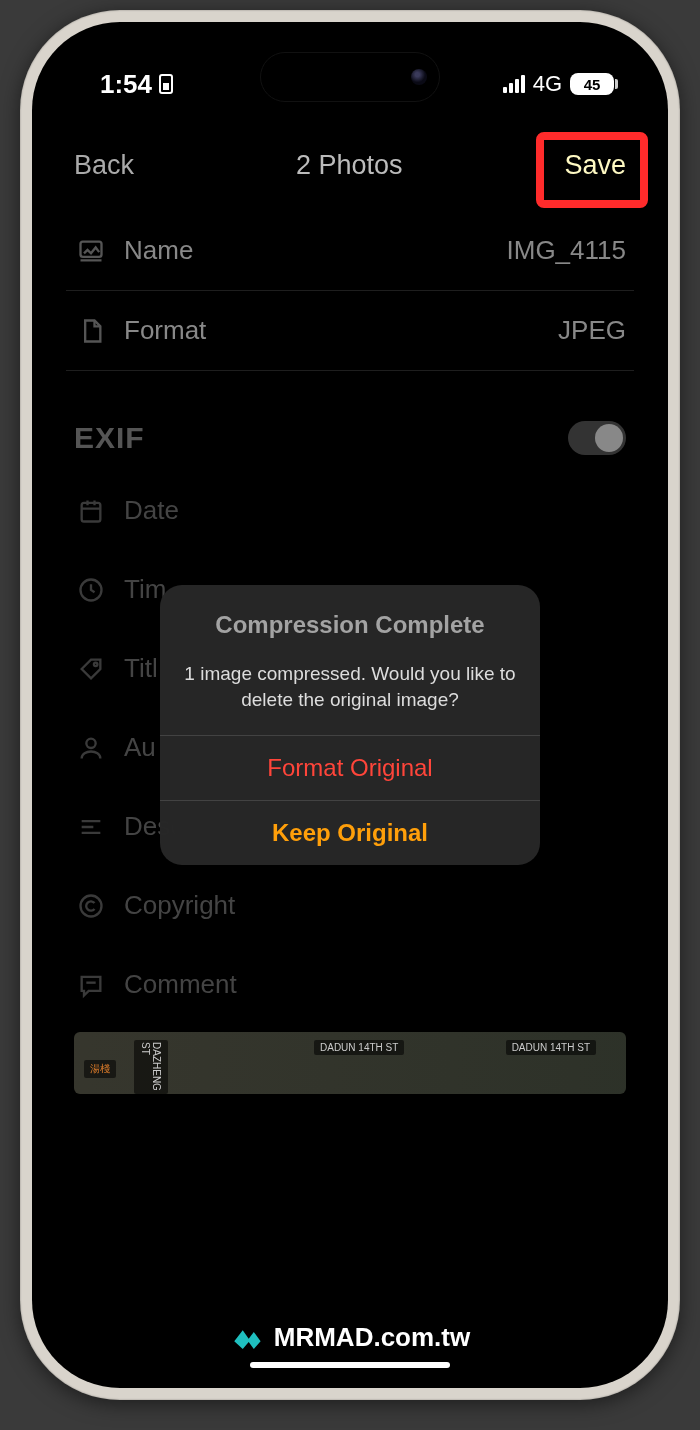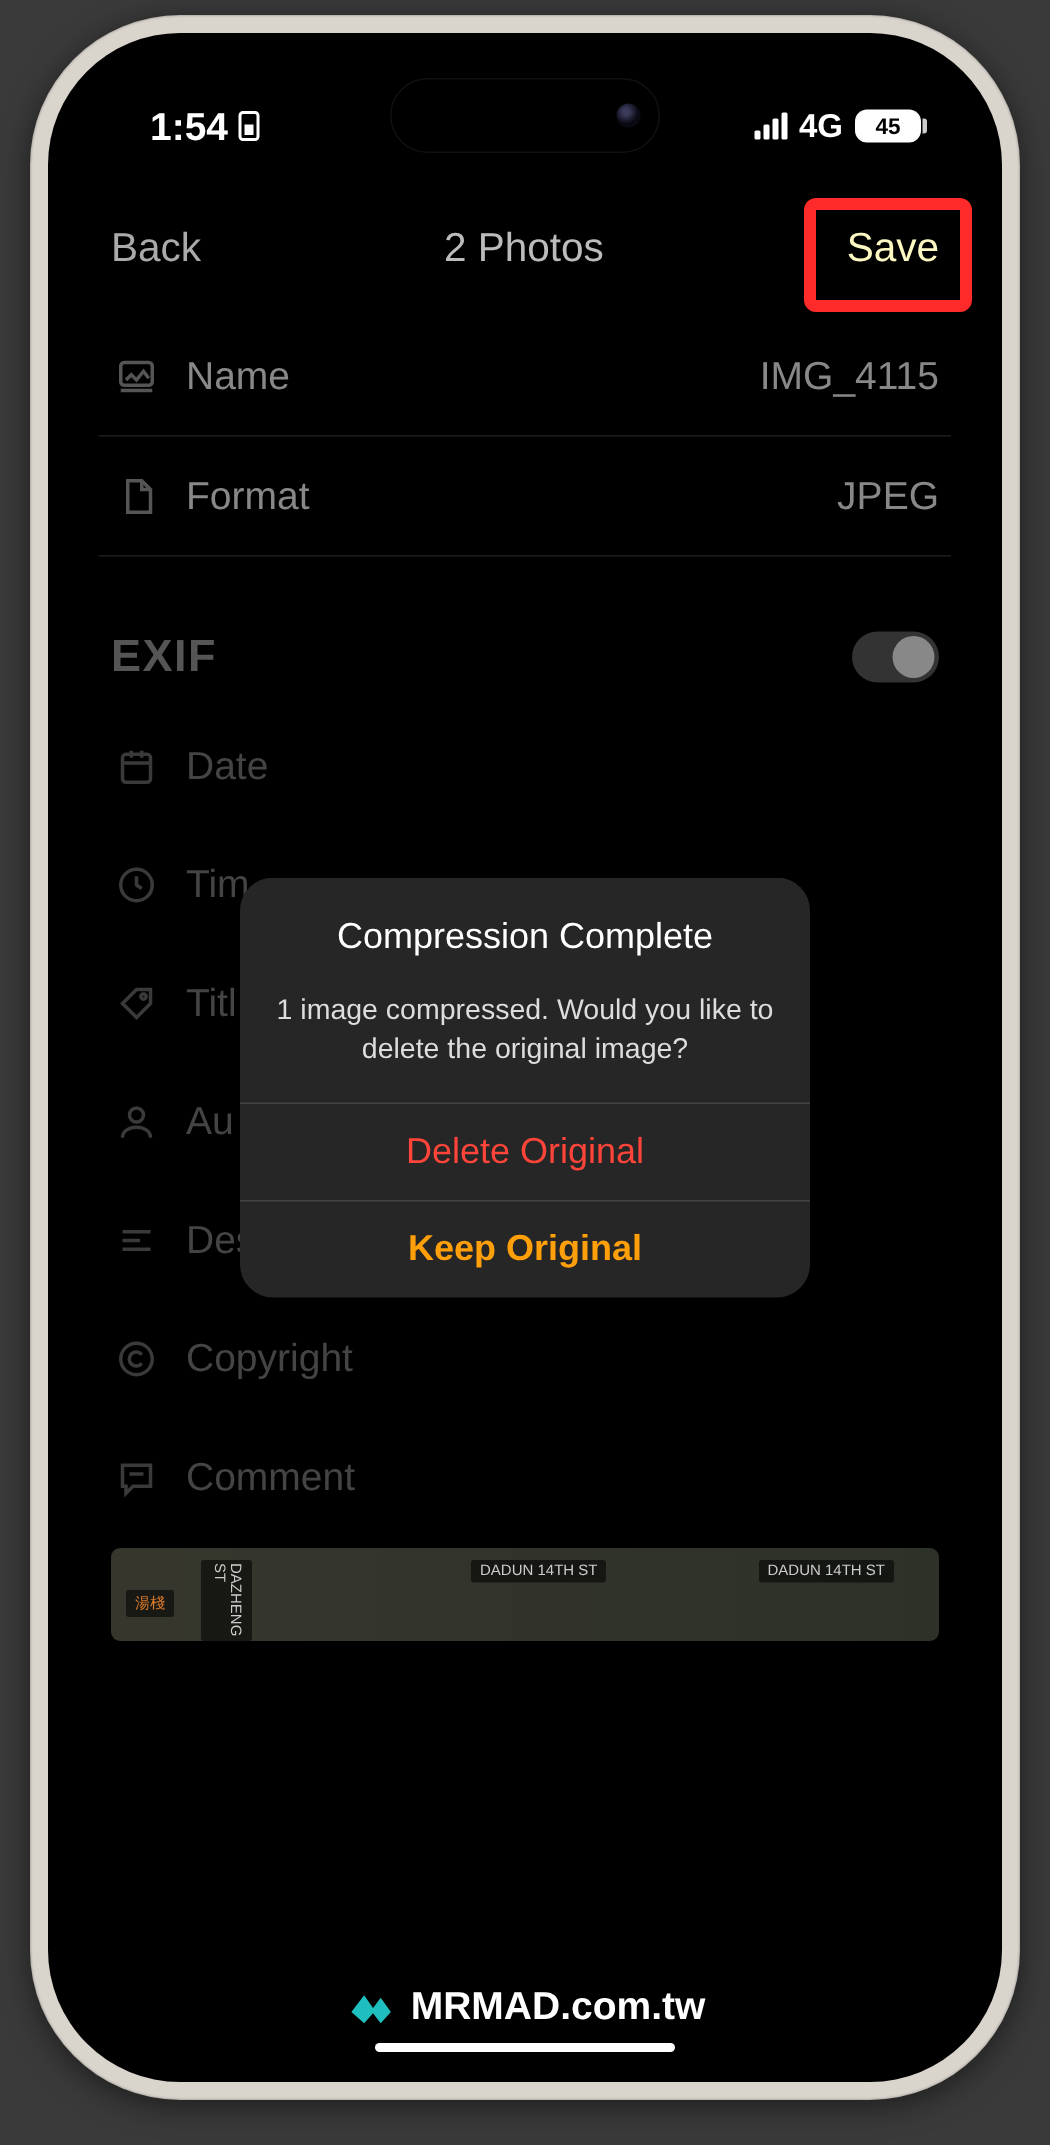--- a/index.html
+++ b/index.html
@@ -151,21 +151,21 @@
     .alert {
       width: 380px;
       background: rgba(40,40,40,.96);
       backdrop-filter: blur(20px);
       border-radius: 22px;
       overflow:hidden;
       text-align:center;
       margin-top: 40px;
     }
     .alert-body { padding: 26px 22px 22px; }
-    .alert-title { font-size: 24px; font-weight:400; color:#ffffff; margin-bottom:22px;}
+    .alert-title { font-size: 24px; font-weight:700; color:#a3a3a3; margin-bottom:22px;}
     .alert-msg { font-size: 19px; color:#ddd; line-height:1.35;}
     .alert-btn {
       border-top: 1px solid rgba(120,120,120,.35);
       padding: 18px 0; font-size: 24px;
     }
     .alert-btn.delete { color: #ff453a; }
     .alert-btn.keep { color: #ff9f0a; font-weight:600; }
   </style>
 </head>
 <body>
@@ -186,21 +186,21 @@
             <rect x="5" y="10" width="6" height="7" fill="#fff"></rect>
           </svg>
         </div>
         <div class="status-right">
           <div class="signal-bars">
             <span></span>
               <span></span>
               <span></span>
               <span></span>
           </div>
-          <span style="font-weight:700">4G</span>
+          <span style="font-weight:400">4G</span>
           <div class="battery">
             <span>45</span>
           </div>
         </div>
       </div>
 
       <div class="nav">
         <span>Back</span>
         <span class="nav-center">2 Photos</span>
         <span class="nav-save">
@@ -323,20 +323,20 @@
       </div>
 
       <div class="home-indicator"></div>
 
       <div class="overlay">
         <div class="alert">
           <div class="alert-body">
             <div class="alert-title">Compression Complete</div>
             <div class="alert-msg">1 image compressed. Would you like to delete the original image?</div>
           </div>
-          <div class="alert-btn delete">Delete Original</div>
+          <div class="alert-btn delete">Format Original</div>
           <div class="alert-btn keep">Keep Original</div>
         </div>
       </div>
 
     </div>
   </div>
 </div>
 
 </body></html>

